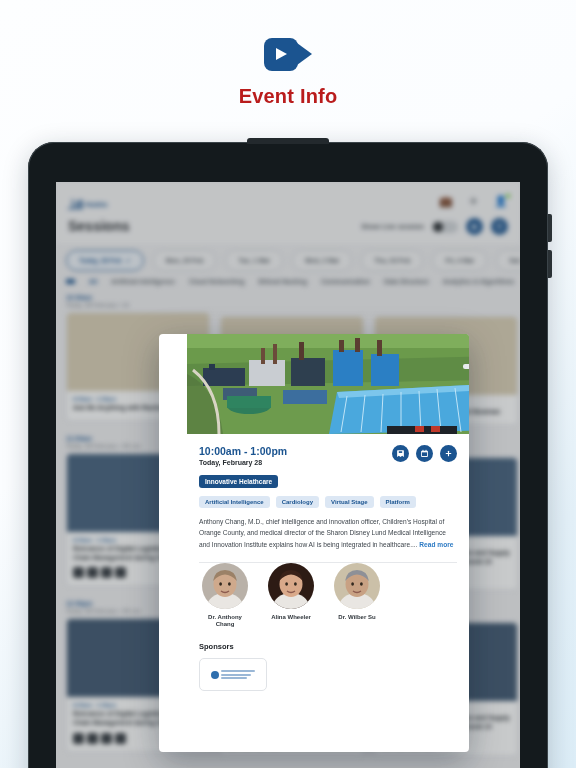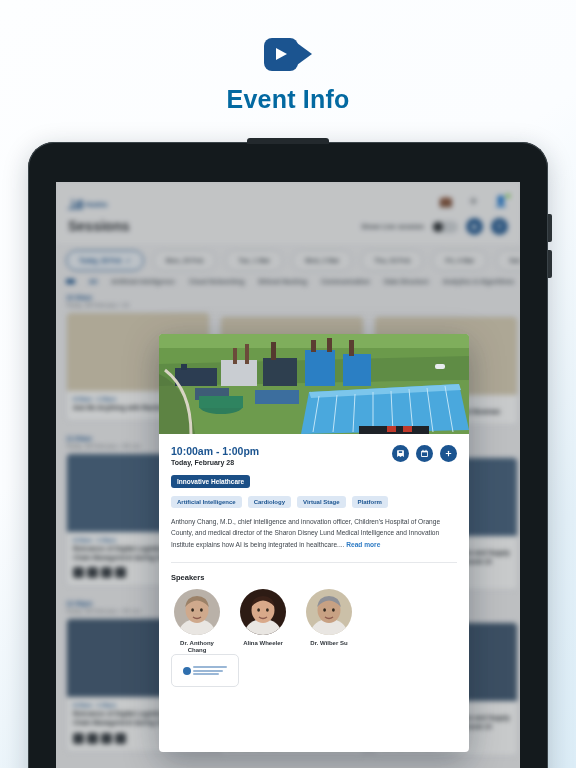--- a/index.html
+++ b/index.html
@@ -33,21 +33,21 @@
   }
   #promo .cam .play {
     position: absolute; left: 12px; top: 10px;
     width: 0; height: 0;
     border-top: 6.5px solid transparent;
     border-bottom: 6.5px solid transparent;
     border-left: 11px solid #ffffff;
   }
   #promo .title {
     margin-top: 14px;
-    font-size: 25px; font-weight: bold; color: #0369a1;
+    font-size: 20px; font-weight: bold; color: #b91c1c;
     letter-spacing: .2px;
   }
 
   
   #tablet {
     position: absolute; left: 28px; top: 142px;
     width: 520px; height: 700px;
     background: #141a1d;
     border-radius: 26px 26px 0 0;
     box-shadow: 0 6px 26px rgba(20,30,45,.22);
@@ -137,20 +137,21 @@
   .avrow { display: flex; gap: 3px; margin-top: 5px; }
   .avrow i { width: 11px; height: 11px; border-radius: 2px; background: #2c3238; display: block; }
 
   
   #modal {
     position: absolute; left: 103px; top: 152px;
     width: 310px; height: 418px;
     background: #ffffff; border-radius: 4px;
     box-shadow: 0 10px 34px rgba(10,20,35,.34);
     overflow: hidden;
+    padding-left: 28px;
   }
   #modal .hero { height: 100px; position: relative; overflow: hidden; }
   #modal .mbody { padding: 11px 12px 0 12px; }
 
   .timerow { display: flex; align-items: flex-start; justify-content: space-between; }
   .timerow .tm { font-size: 10.5px; font-weight: bold; color: #1b5490; line-height: 1.25; }
   .timerow .dt { font-size: 7px; font-weight: bold; color: #272c31; margin-top: 1px; }
   .actions { display: flex; gap: 7px; }
   .abtn {
     width: 17px; height: 17px; border-radius: 50%; background: #1b5490;
@@ -487,21 +488,20 @@
           </div>
 
 
         <div class="sess-desc">
           <span>Anthony Chang, M.D., chief intelligence and innovation officer, Children's Hospital of Orange County, and medical director of the Sharon Disney Lund Medical Intelligence and Innovation Institute explains how AI is being integrated in healthcare....</span>
           <span class="more">Read more</span>
         </div>
 
         <div class="divider"></div>
 
-        <div class="sec-h">Speakers</div>
         <div class="speakers" id="speakers">
             <div class="spk">
               <div class="ph"><svg width="46" height="46" viewBox="0 0 46 46">
                   <rect width="46" height="46" fill="#b9b1a8"></rect>
                   <ellipse cx="23" cy="44" rx="18" ry="14" fill="#e9e6e2"></ellipse>
                   <ellipse cx="23" cy="21" rx="11.5" ry="13" fill="#cfa98c"></ellipse>
                   <path d="M11 18 q12 -13 24 0 q-2 -11 -12 -11 q-10 0 -12 11z" fill="#9b8167"></path>
                   <ellipse cx="18.6" cy="21" rx="1.4" ry="1.7" fill="#33291f"></ellipse>
                   <ellipse cx="27.4" cy="21" rx="1.4" ry="1.7" fill="#33291f"></ellipse>
                   <path d="M19 28 q4 3 8 0" stroke="#8c5b4e" stroke-width="1.4" fill="none"></path>
@@ -527,20 +527,21 @@
                   <ellipse cx="23" cy="21" rx="11.5" ry="13" fill="#c8a183"></ellipse>
                   <path d="M11 18 q12 -13 24 0 q-2 -11 -12 -11 q-10 0 -12 11z" fill="#8e9097"></path>
                   <ellipse cx="18.6" cy="21" rx="1.4" ry="1.7" fill="#33291f"></ellipse>
                   <ellipse cx="27.4" cy="21" rx="1.4" ry="1.7" fill="#33291f"></ellipse>
                   <path d="M19 28 q4 3 8 0" stroke="#8c5b4e" stroke-width="1.4" fill="none"></path>
                 </svg></div>
               <div class="nm">Dr. Wilber Su</div>
             </div>
           </div>
 
+        <div class="sec-h" style="margin-top:14px">Sponsors</div>
         <div class="sponsor-box">
           <span class="sl"></span>
           <span class="sn">
             <i style="width:34px"></i>
               <i style="width:30px"></i>
               <i style="width:26px"></i>
           </span>
         </div>
       </div>
 

